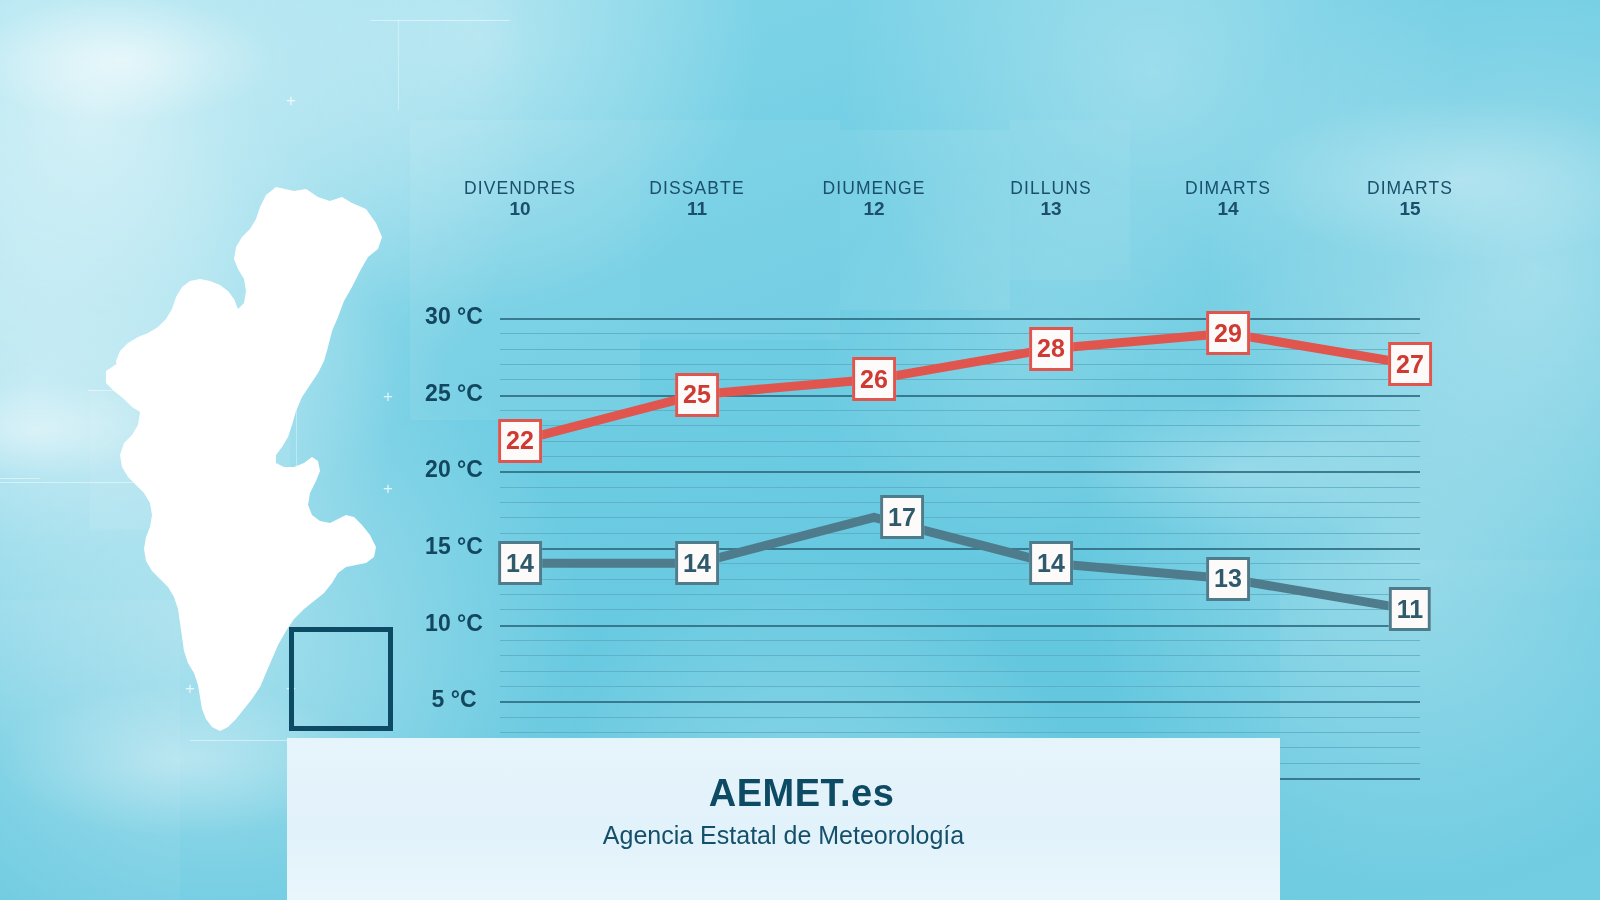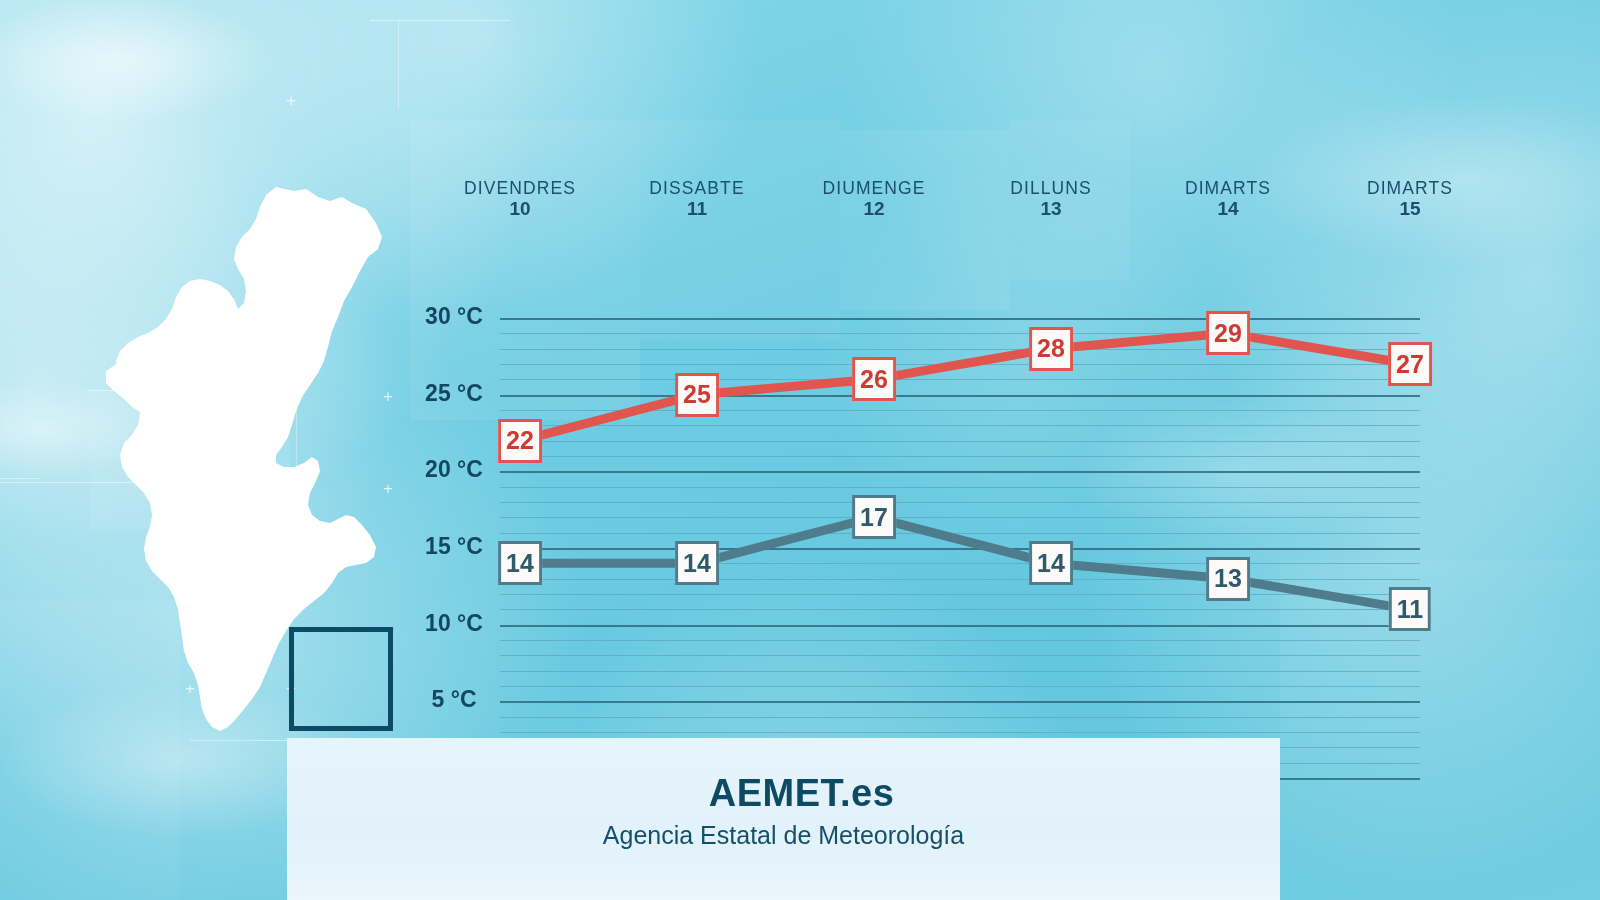--- a/index.html
+++ b/index.html
@@ -219,21 +219,21 @@
         </svg>
       <div id="valueboxes">
           <div class="vbox max" style="left: 100px; top: 200.667px;">22</div>
           <div class="vbox max" style="left: 277px; top: 154.667px;">25</div>
           <div class="vbox max" style="left: 454px; top: 139.333px;">26</div>
           <div class="vbox max" style="left: 631px; top: 108.667px;">28</div>
           <div class="vbox max" style="left: 808px; top: 93.3333px;">29</div>
           <div class="vbox max" style="left: 990px; top: 124px;">27</div>
           <div class="vbox min" style="left: 100px; top: 323.333px;">14</div>
           <div class="vbox min" style="left: 277px; top: 323.333px;">14</div>
-          <div class="vbox min" style="left: 454px; top: 277.333px;">17</div>
+          <div class="vbox min" style="left: 482px; top: 277.333px;">17</div>
           <div class="vbox min" style="left: 631px; top: 323.333px;">14</div>
           <div class="vbox min" style="left: 808px; top: 338.667px;">13</div>
           <div class="vbox min" style="left: 990px; top: 369.333px;">11</div>
         </div>
     </div>
   </div>
 
   <div id="footer">
     <div id="foot-main">AEMET.es</div>
     <div id="foot-sub">Agencia Estatal de Meteorología</div>

